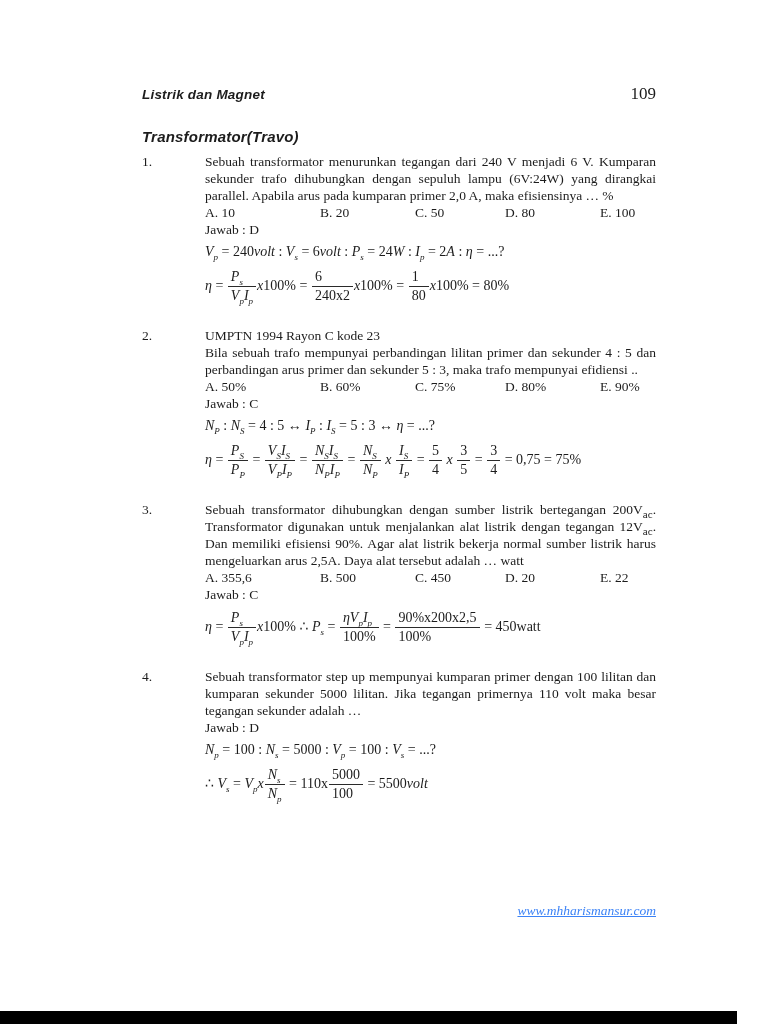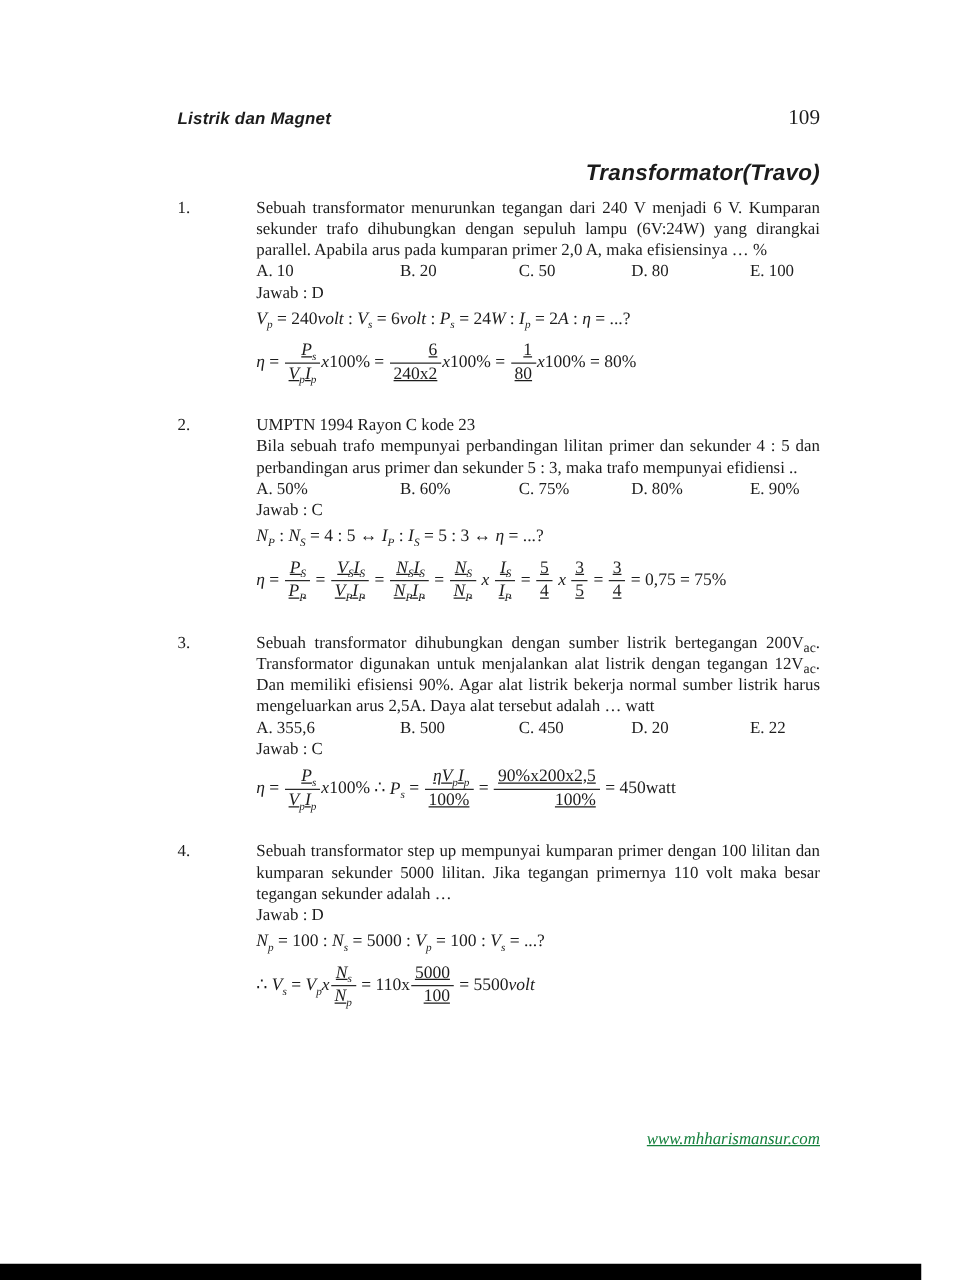--- a/index.html
+++ b/index.html
@@ -12,21 +12,21 @@
 
   .hdr{display:flex;justify-content:space-between;align-items:baseline;}
   .hdr-left{
     font-family:"Liberation Sans",sans-serif;font-weight:bold;font-style:italic;
     font-size:13.5px;letter-spacing:.2px;
   }
   .pagenum{font-size:17px;}
 
   .doc-title{
     font-family:"Liberation Sans",sans-serif;font-weight:bold;font-style:italic;
-    font-size:18px;letter-spacing:.2px;margin:24px 0 8px 0;text-align:right;
+    font-size:15px;letter-spacing:.2px;margin:24px 0 8px 0;
   }
 
   .problem{display:flex;margin-bottom:19px;}
   .p-num{width:23px;flex:0 0 23px;font-size:13.5px;line-height:17px;}
   .p-body{flex:1;font-size:13.5px;line-height:17px;min-width:0;margin-left:40px;}
   .p-heading{line-height:17px;}
   .p-text{text-align:justify;}
   .p-text sub{font-size:11px;line-height:0;}
 
   .opts{display:flex;line-height:17px;}
@@ -35,21 +35,21 @@
   .opt-c{width:90px;flex:0 0 90px;}
   .opt-d{width:95px;flex:0 0 95px;}
   .opt-e{flex:1;}
   .jawab{line-height:17px;}
 
   .formula{font-size:14px;line-height:21px;margin-top:3px;white-space:nowrap;}
   .formula.tall{margin-top:6px;margin-bottom:3px;}
   .formula .mu,.formula .mi{white-space:pre;}
   .formula .mi{font-style:italic;}
   .formula sub.msub{font-size:9px;font-style:italic;line-height:0;}
-  .frac{display:inline-block;vertical-align:middle;text-align:right;line-height:16px;margin:1px 1px;text-decoration:underline;}
+  .frac{display:inline-block;vertical-align:middle;text-align:left;line-height:16px;margin:1px 1px;}
   .frac .num{display:block;border-bottom:1px solid #2a2a2a;padding:0 3px 1px 3px;}
   .frac .den{display:block;padding:1px 3px 0 3px;}
 
   .footer{
     position:absolute;top:903px;right:112px;
     font-style:italic;font-size:13.5px;
     text-decoration:underline;cursor:pointer;
   }
 
   .bottom-bar{position:absolute;left:0;bottom:0;width:737px;height:13px;background:#000;}
@@ -122,15 +122,15 @@
     <div class="p-body">
       <div class="p-text">Sebuah transformator step up mempunyai kumparan primer dengan 100 lilitan dan kumparan sekunder 5000 lilitan. Jika tegangan primernya 110 volt maka besar tegangan sekunder adalah …</div>
       <div class="jawab">Jawab : D</div>
       <div class="formula"><span class="mi">N<sub class="msub">p</sub></span><span class="mu"> = 100 : </span><span class="mi">N<sub class="msub">s</sub></span><span class="mu"> = 5000 : </span><span class="mi">V<sub class="msub">p</sub></span><span class="mu"> = 100 : </span><span class="mi">V<sub class="msub">s</sub></span><span class="mu"> = ...?</span></div>
       <div class="formula tall"><span class="mu">∴ </span><span class="mi">V<sub class="msub">s</sub></span><span class="mu"> = </span><span class="mi">V<sub class="msub">p</sub></span><span class="mi">x</span><span class="frac"><span class="num"><span class="mi">N<sub class="msub">s</sub></span></span><span class="den"><span class="mi">N<sub class="msub">p</sub></span></span></span><span class="mu"> = 110x</span><span class="frac"><span class="num"><span class="mu">5000</span></span><span class="den"><span class="mu">100</span></span></span><span class="mu"> = 5500</span><span class="mi">volt</span></div>
     </div>
   </div>
 
 </div>
 
-<a class="footer" style="color: #15803d;">www.mhharismansur.com</a>
+<a class="footer" style="color: #3b82f6;">www.mhharismansur.com</a>
 
 <div class="bottom-bar" style="background: rgb(0, 0, 0);"></div>
 
 </body></html>

